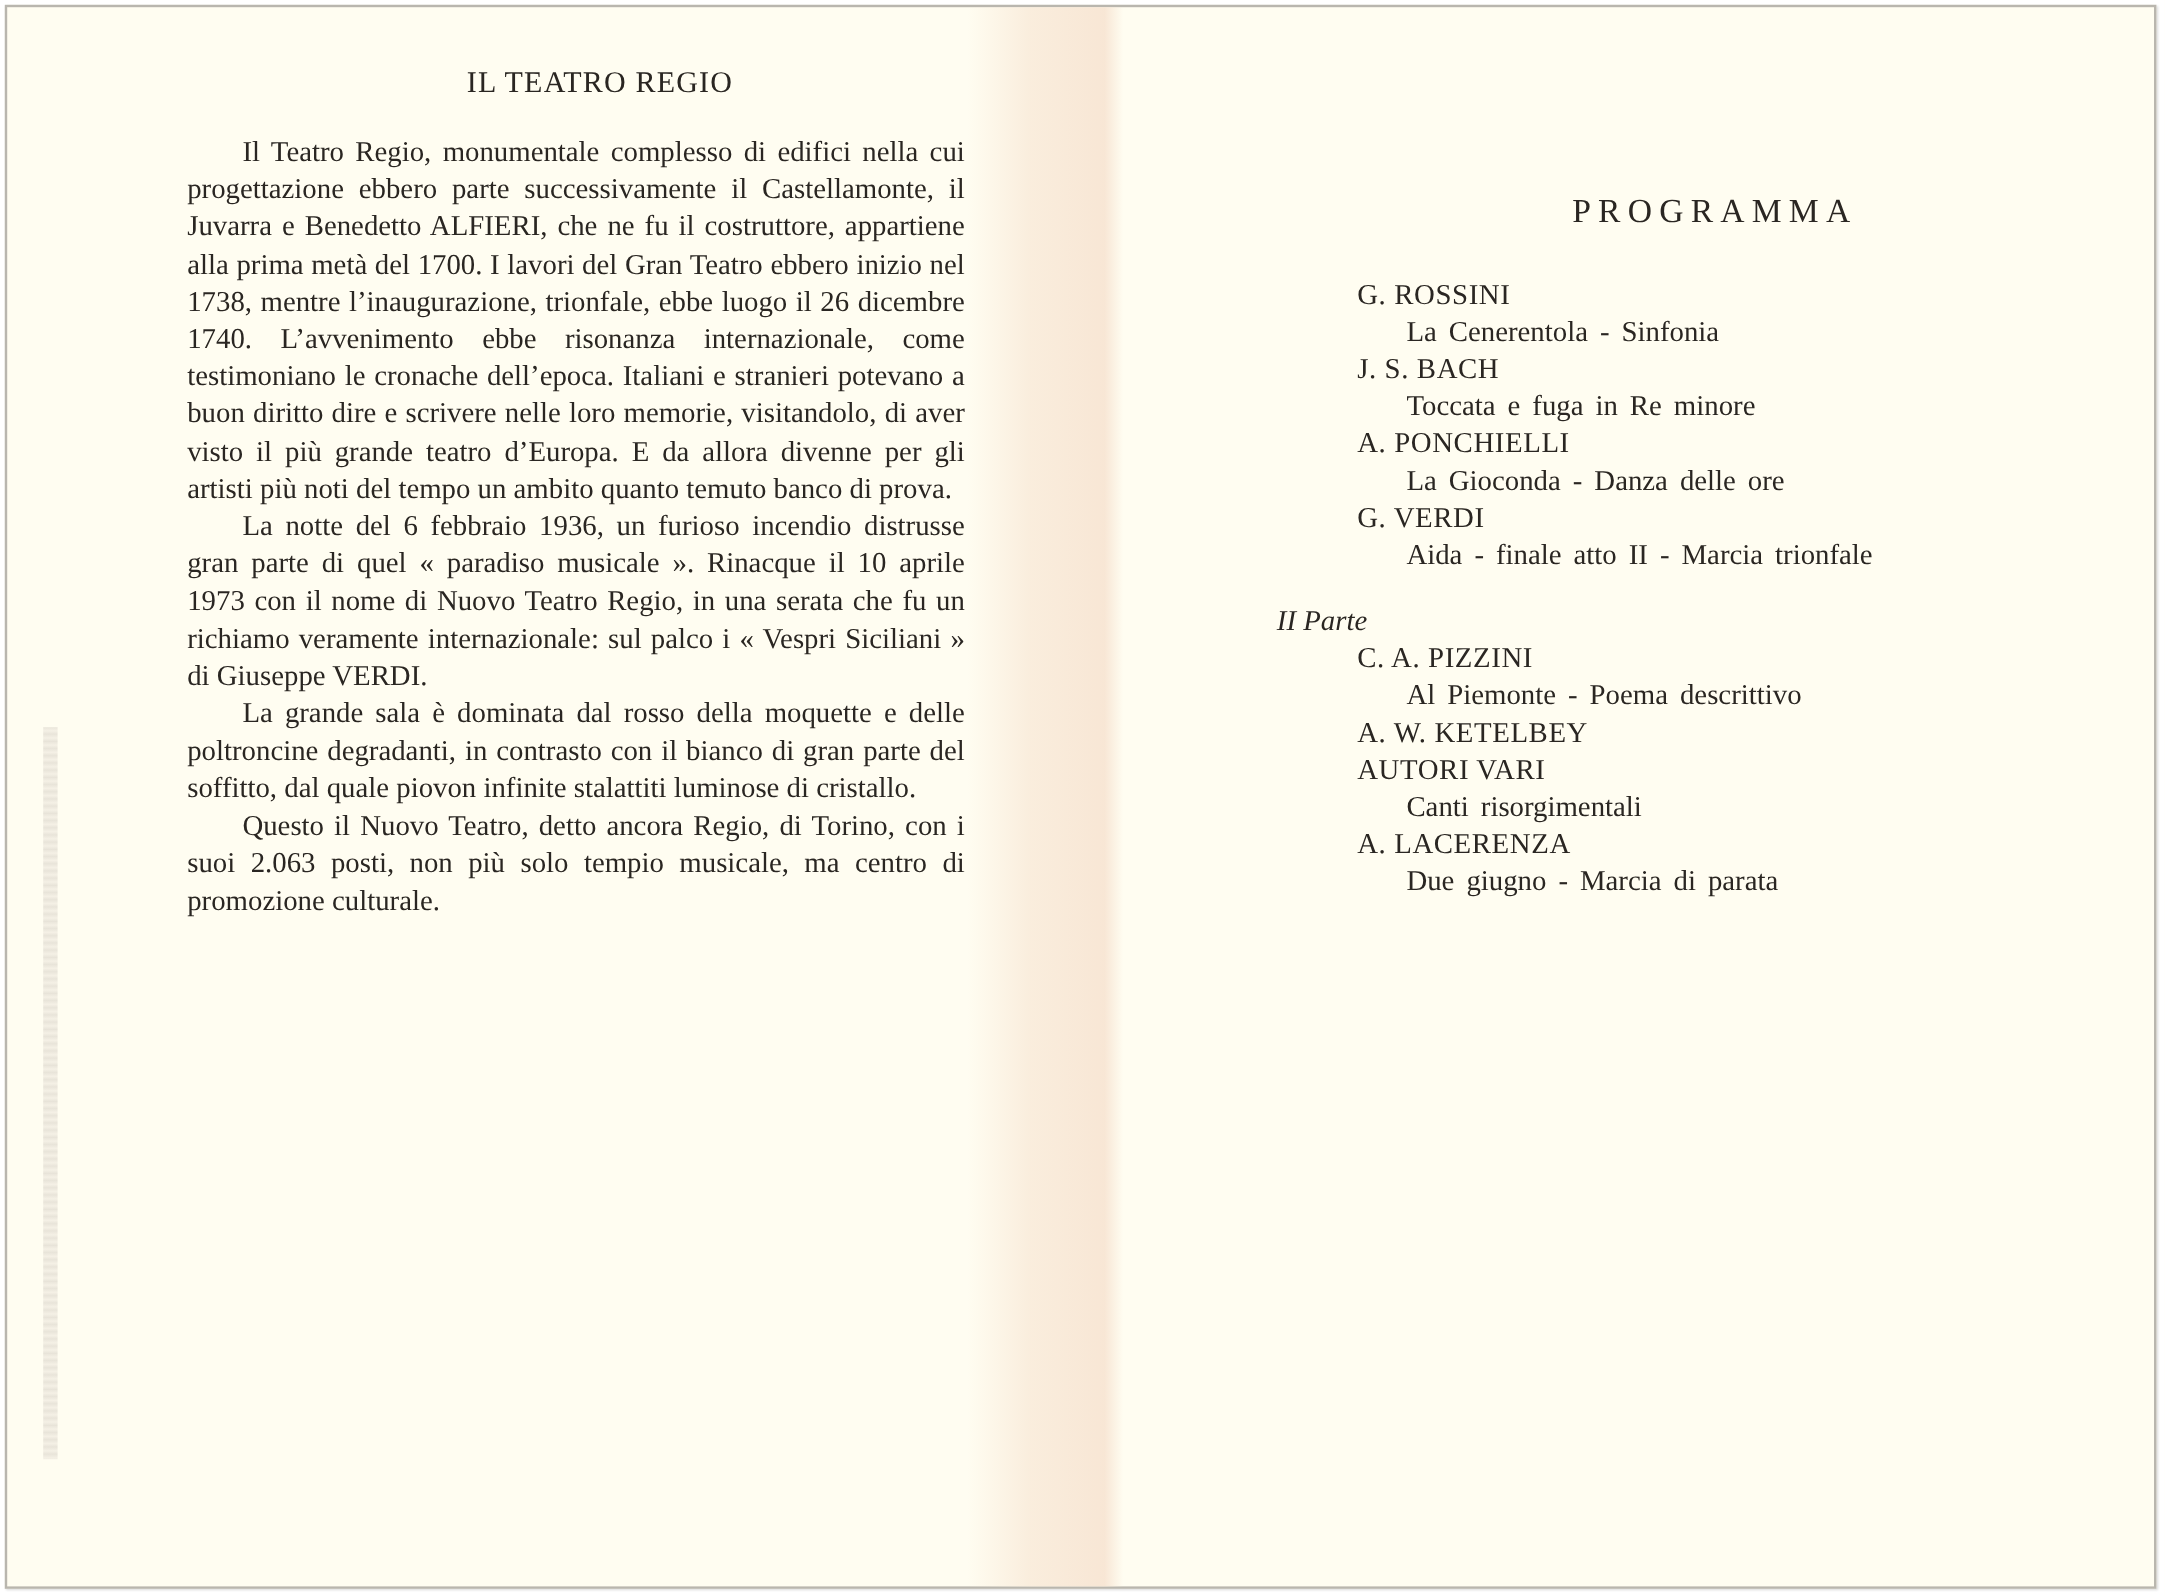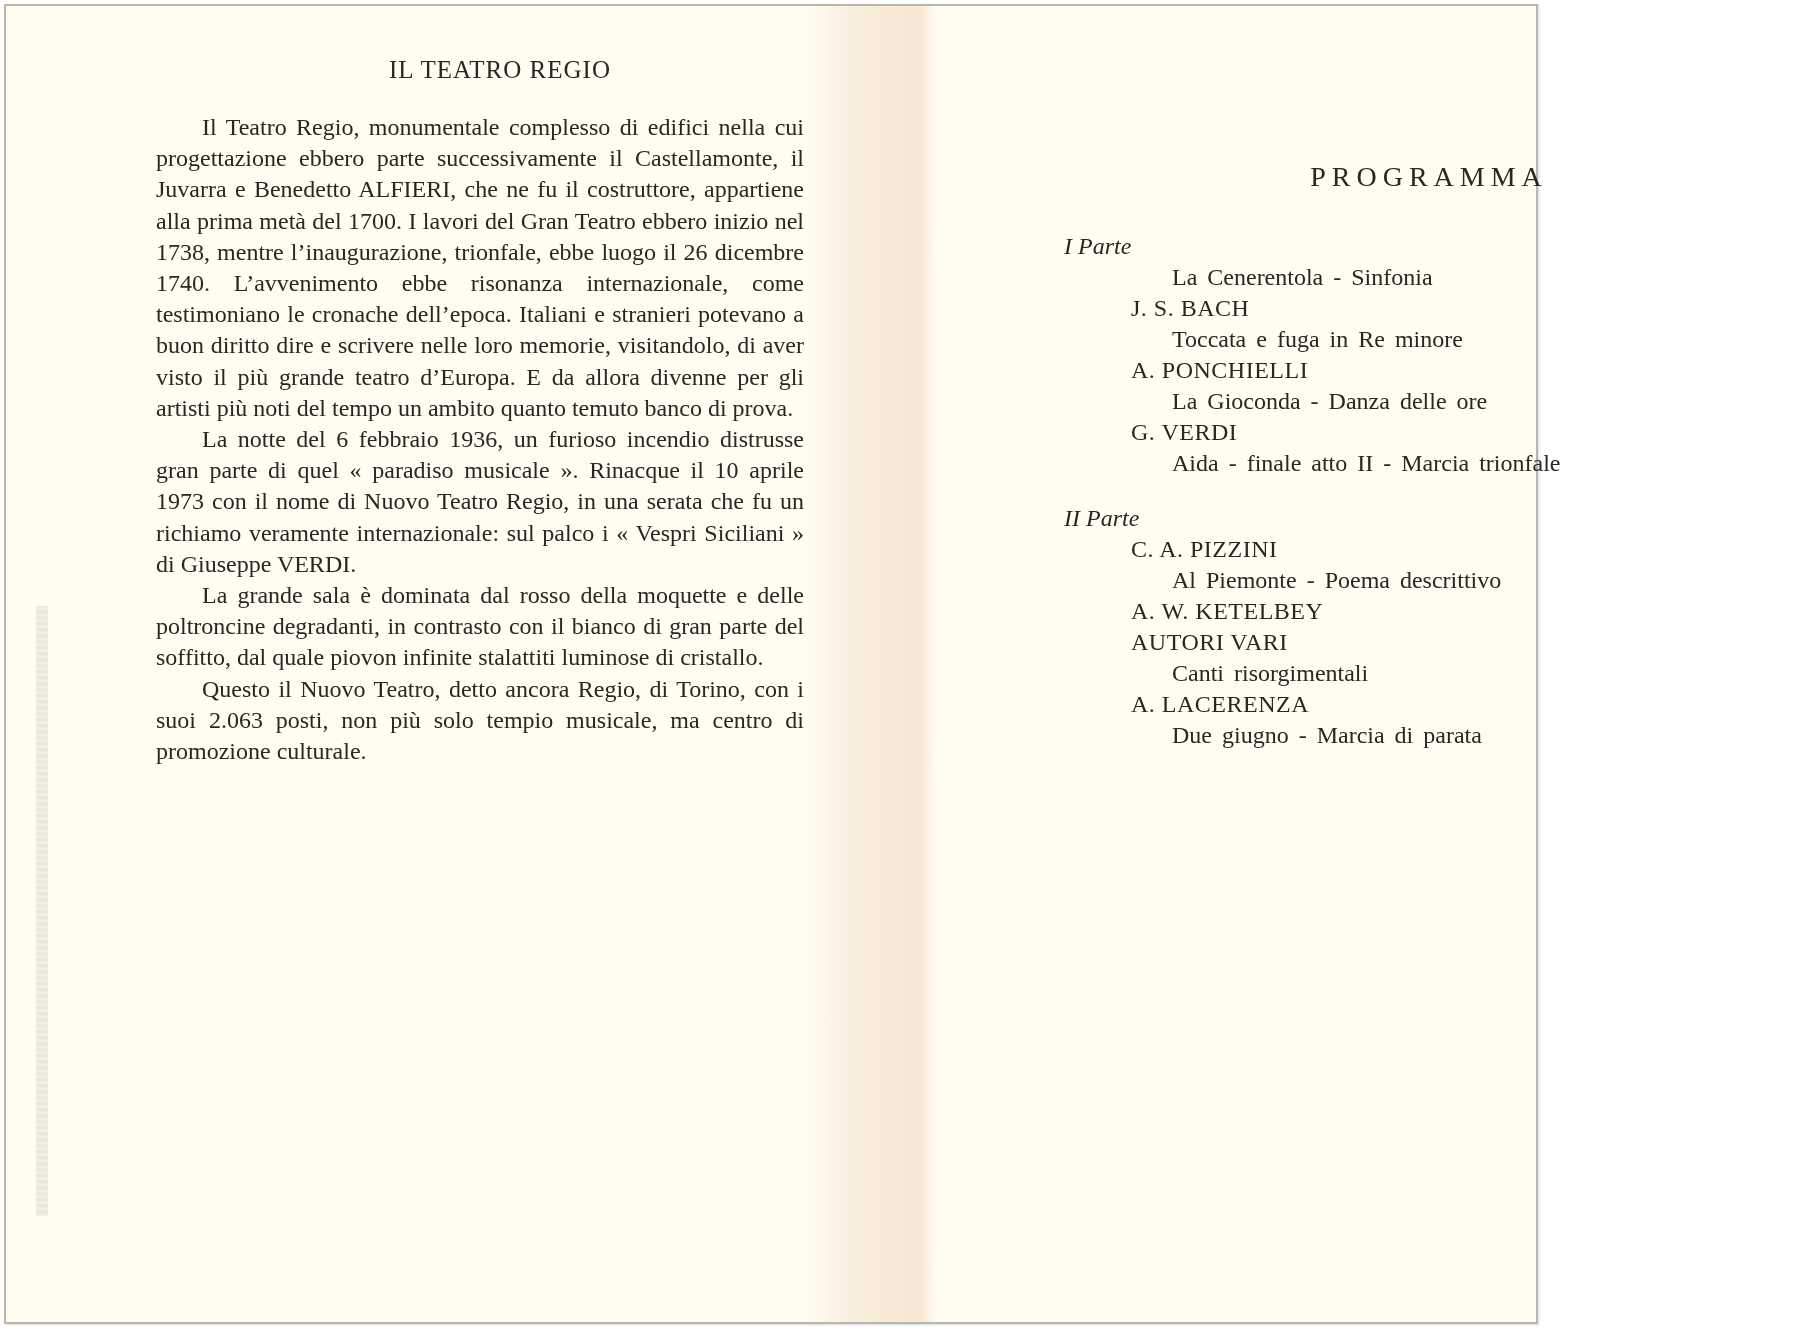--- a/index.html
+++ b/index.html
@@ -1,21 +1,21 @@
 <!DOCTYPE html>
 <html><head>
 <meta charset="utf-8">
 <style>
   html, body { margin: 0; padding: 0; }
   body {
     width: 1804px; height: 1330px; background: #ffffff; position: relative; overflow: hidden;
     font-family: "Liberation Serif", "DejaVu Serif", serif; color: #2a2622;
   }
   .sheet {
-    position: absolute; left: 4px; top: 4px; width: 1534px; height: 1320px;
+    position: absolute; left: 4px; top: 4px; width: 1793px; height: 1320px;
     background: #fffdf1; border: 2px solid #b9b6ae; box-sizing: border-box;
     box-shadow: 1px 1px 2px rgba(0,0,0,0.15);
   }
   .fold {
     position: absolute; left: 800px; top: 0; width: 130px; height: 100%;
     background: linear-gradient(to right, rgba(250,238,222,0) 0%, rgba(248,232,214,0.75) 40%, rgba(247,228,210,0.9) 88%, rgba(255,253,241,0) 100%);
   }
   .edge-stain {
     position: absolute; left: 30px; top: 600px; width: 12px; height: 610px;
     background: repeating-linear-gradient(to bottom, #d8d2c8 0px, #ece6dc 3px, #d4cec4 6px);
@@ -51,21 +51,21 @@
       <p>La notte del 6 febbraio 1936, un furioso incendio distrusse gran parte di quel « paradiso musicale ». Rinacque il 10 aprile 1973 con il nome di Nuovo Teatro Regio, in una serata che fu un richiamo veramente internazionale: sul palco i « Vespri Siciliani » di Giuseppe VERDI.</p>
       <p>La grande sala è dominata dal rosso della moquette e delle poltroncine degradanti, in contrasto con il bianco di gran parte del soffitto, dal quale piovon infinite stalattiti luminose di cristallo.</p>
       <p>Questo il Nuovo Teatro, detto ancora Regio, di Torino, con i suoi 2.063 posti, non più solo tempio musicale, ma centro di promozione culturale.</p>
     </div>
   </div>
 
   <div class="page-right">
     <h2 class="prog-title">PROGRAMMA</h2>
 
     <div class="part-block">
-      <div class="part">I Parte</div>
+      <div class="composer">G. ROSSINI</div>
       <div class="piece">La Cenerentola - Sinfonia</div>
       <div class="composer">J. S. BACH</div>
       <div class="piece">Toccata e fuga in Re minore</div>
       <div class="composer">A. PONCHIELLI</div>
       <div class="piece">La Gioconda - Danza delle ore</div>
       <div class="composer">G. VERDI</div>
       <div class="piece">Aida - finale atto II - Marcia trionfale</div>
     </div>
 
     <div class="part-block">

